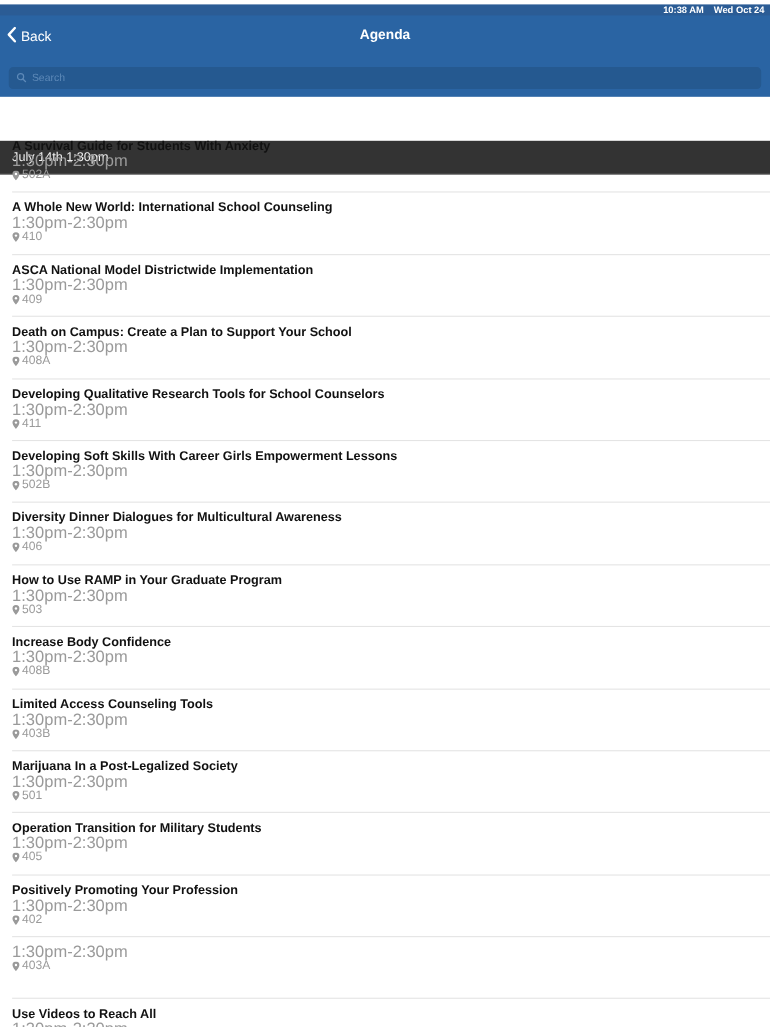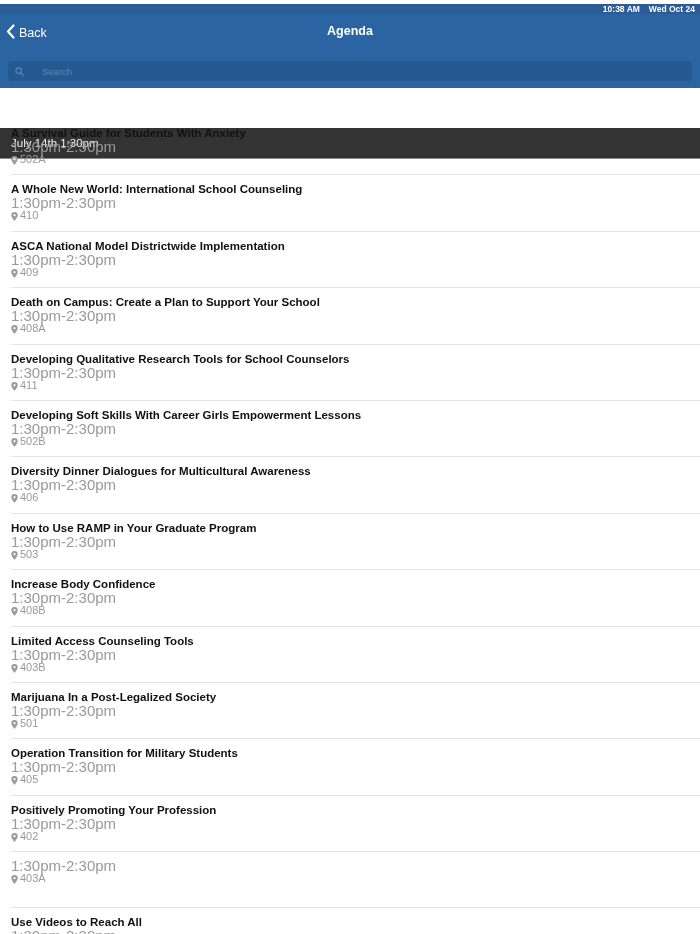--- a/index.html
+++ b/index.html
@@ -25,21 +25,21 @@
     .back-btn {
       position: absolute; left: 6px; top: 10px; height: 18px;
       display: flex; align-items: center; gap: 4px; color: #ffffff; font-size: 12.5px; cursor: pointer;
     }
     .nav-title {
       position: absolute; left: 0; right: 0; top: 10px; text-align: center;
       color: #ffffff; font-size: 12.5px; font-weight: bold;
     }
     .search {
       position: absolute; left: 8px; right: 8px; top: 47px; height: 20px;
-      background: #255990; border-radius: 4px; display: flex; align-items: center; padding-left: 7px; gap: 18px;
+      background: #255990; border-radius: 4px; display: flex; align-items: center; padding-left: 7px; gap: 5px;
     }
     .search input {
       border: none; outline: none; background: transparent; color: #cfe0f2;
       font-family: "Liberation Sans", sans-serif; font-size: 9.5px; width: 640px;
     }
     .search input::placeholder { color: #5d89b8; }
 
     .section-header {
       position: absolute; left: 0; top: 88px; width: 700px; height: 31px;
       background: #333333; color: #f0f0f0; font-size: 11.5px;

